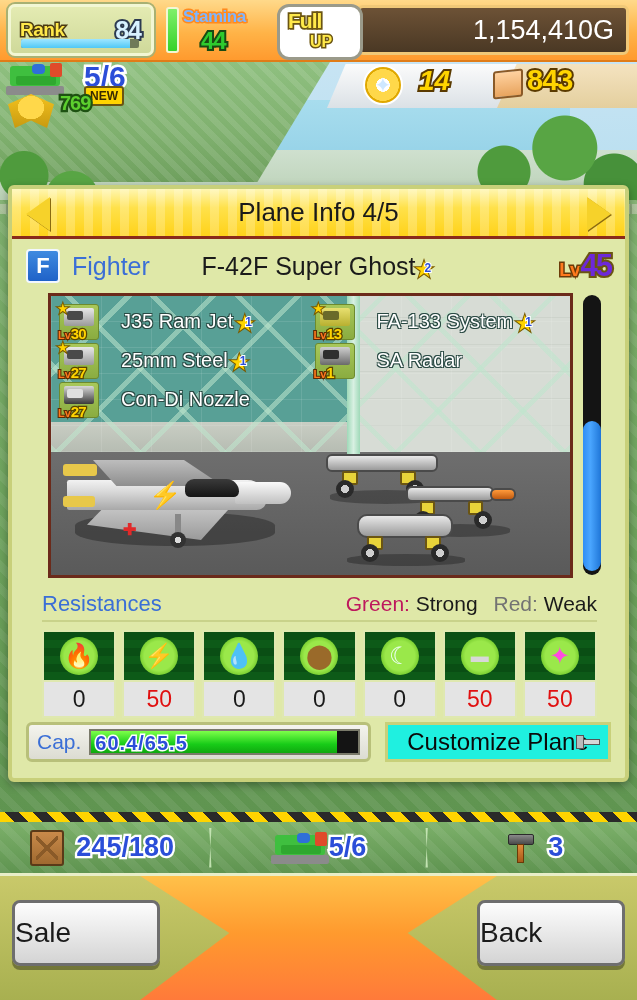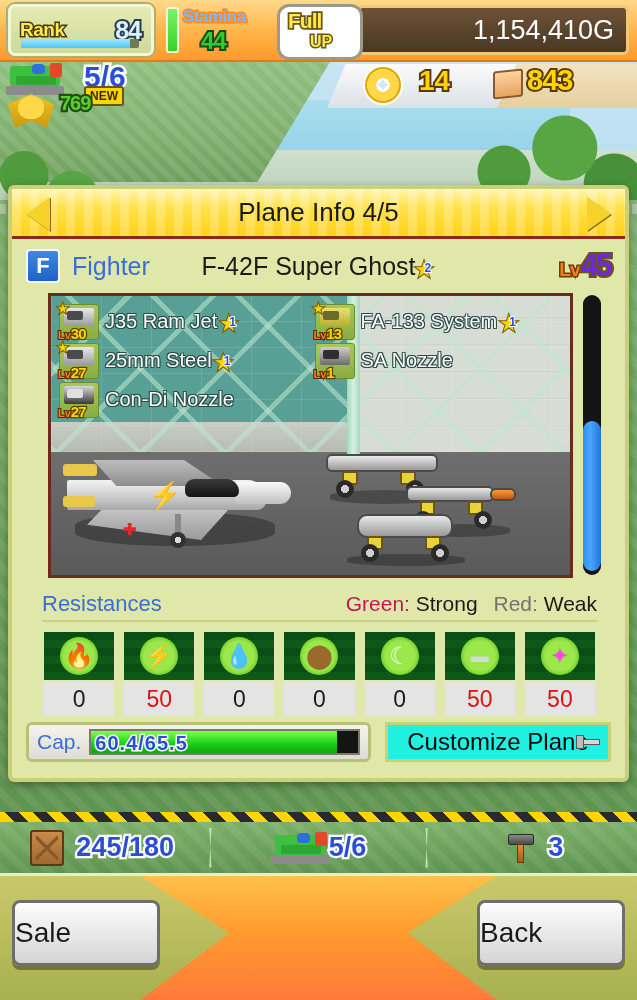--- a/index.html
+++ b/index.html
@@ -117,21 +117,21 @@
   .h2r-shelf { position:absolute; right:0; top:2px; width:310px; height:44px;
     background:linear-gradient(180deg,#fbfbfb,#dbe1e6); clip-path: polygon(6% 0, 100% 0, 100% 100%, 0 100%);}
   .h2r-shelf2 { position:absolute; right:0; top:2px; width:140px; height:44px;
     background:linear-gradient(180deg,#f4e3c0,#e4cf9e); clip-path: polygon(14% 0, 100% 0, 100% 100%, 0 100%);}
   .medal { position:absolute; left:36px; top:3px; width:40px; height:40px; border-radius:50%;
     background: radial-gradient(circle, #ffffff 0 26%, #ffd84a 27% 62%, #e0a800 63% 100%);
     border:2px solid #fff; }
   .medal:after{content:"✦"; position:absolute; inset:0; display:flex;align-items:center;justify-content:center;
     color:#cfe8ff; font-size:20px;}
   .medal-num { position:absolute; left:92px; top:3px; font-size:28px; font-weight:bold;
-    color:#ffd400; -webkit-text-stroke:4px #5a3a00; paint-order:stroke fill;}
+    color:#ffd400; -webkit-text-stroke:4px #5a3a00; paint-order:stroke fill;font-style:italic;}
   .crate-ic { position:absolute; left:166px; top:8px; width:30px; height:28px;
     background:linear-gradient(180deg,#ffd2a0,#e8a45e); border:2px solid #8a5a28; border-radius:3px;
     transform: skewY(-6deg); }
   .crate-num { position:absolute; left:200px; top:2px; font-size:29px; font-weight:bold;
     color:#ffd400; -webkit-text-stroke:4px #5a3a00; paint-order:stroke fill; letter-spacing:-1px;}
 
   
   .dialog { position:absolute; left:8px; top:185px; width:621px; height:597px;
     background:#dfe8a8; border:4px solid #c8d07a; border-radius:6px;
     box-shadow:0 3px 8px rgba(0,0,0,.35); }
@@ -194,21 +194,21 @@
   .picon { position:relative; width:40px; height:36px; flex:0 0 auto; margin-left:4px;
     background:linear-gradient(180deg,#a8c85a,#8aac40); border:1px solid #6d8a2e; border-radius:3px;}
   .picon .gz { position:absolute; left:4px; top:3px; right:4px; height:18px;
     background:linear-gradient(180deg,#e8e8e8,#9a9a9a); border-radius:2px;}
   .picon .gz2 { position:absolute; left:7px; top:6px; width:16px; height:9px; background:#4a4a4a; border-radius:2px;}
   .plv { position:absolute; left:-2px; bottom:-3px; font-size:10px; font-weight:bold; white-space:nowrap;}
   .plv .l { color:#ff7a1e; -webkit-text-stroke:2.2px #5a2a04; paint-order:stroke fill; font-size:11px;}
   .plv .n { color:#ffd400; -webkit-text-stroke:2.5px #5a4400; paint-order:stroke fill; font-size:15px; letter-spacing:-1px;}
   .pstar { position:absolute; left:-3px; top:-4px; color:#ffd400; font-size:13px;
     -webkit-text-stroke:2px #7a5a00; paint-order:stroke fill;}
-  .pname { margin-left:6px; font-size:20px; color:#ffffff;
+  .pname { margin-left:22px; font-size:20px; color:#ffffff;
     text-shadow:1px 1px 0 #2a4a44, -1px 1px 0 #2a4a44, 1px -1px 0 #2a4a44, -1px -1px 0 #2a4a44;}
   .pname-star { margin-left:3px; }
 
   
   .plane-art { position:absolute; left:6px; top:150px; width:230px; height:115px; }
   .pa-shadow { position:absolute; left:18px; top:66px; width:200px; height:34px;
     background:rgba(0,0,0,.30); border-radius:50%/40%; }
   .pa-fuse { position:absolute; left:10px; top:34px; width:200px; height:30px;
     background:linear-gradient(180deg,#f2f2f2 0%,#d8d8d8 40%,#a8a8a8 100%);
     border-radius:4px 34px 18px 4px; }
@@ -470,21 +470,21 @@
                   <b>★</b>
                   <s>1</s>
                 </span>
             </div>
             <div class="pcell">
               <div class="picon">
                 <div class="gz" style="background:linear-gradient(180deg,#cfcfcf,#6a6a6a)"></div>
                 <div class="gz2" style="background:#2f2f2f"></div>
                 <span class="plv"><span class="l">Lv</span><span class="n">1</span></span>
               </div>
-              <span class="pname">SA Nozzle</span>
+              <span class="pname">SA Radar</span>
             </div>
           </div>
 
           <div class="prow">
             <div class="pcell">
               <div class="picon">
                 <div class="gz" style="background:linear-gradient(180deg,#d8d8d8,#3a3a3a)"></div>
                 <div class="gz2" style="background:#e0e0e0"></div>
                 <span class="plv"><span class="l">Lv</span><span class="n">27</span></span>
               </div>

